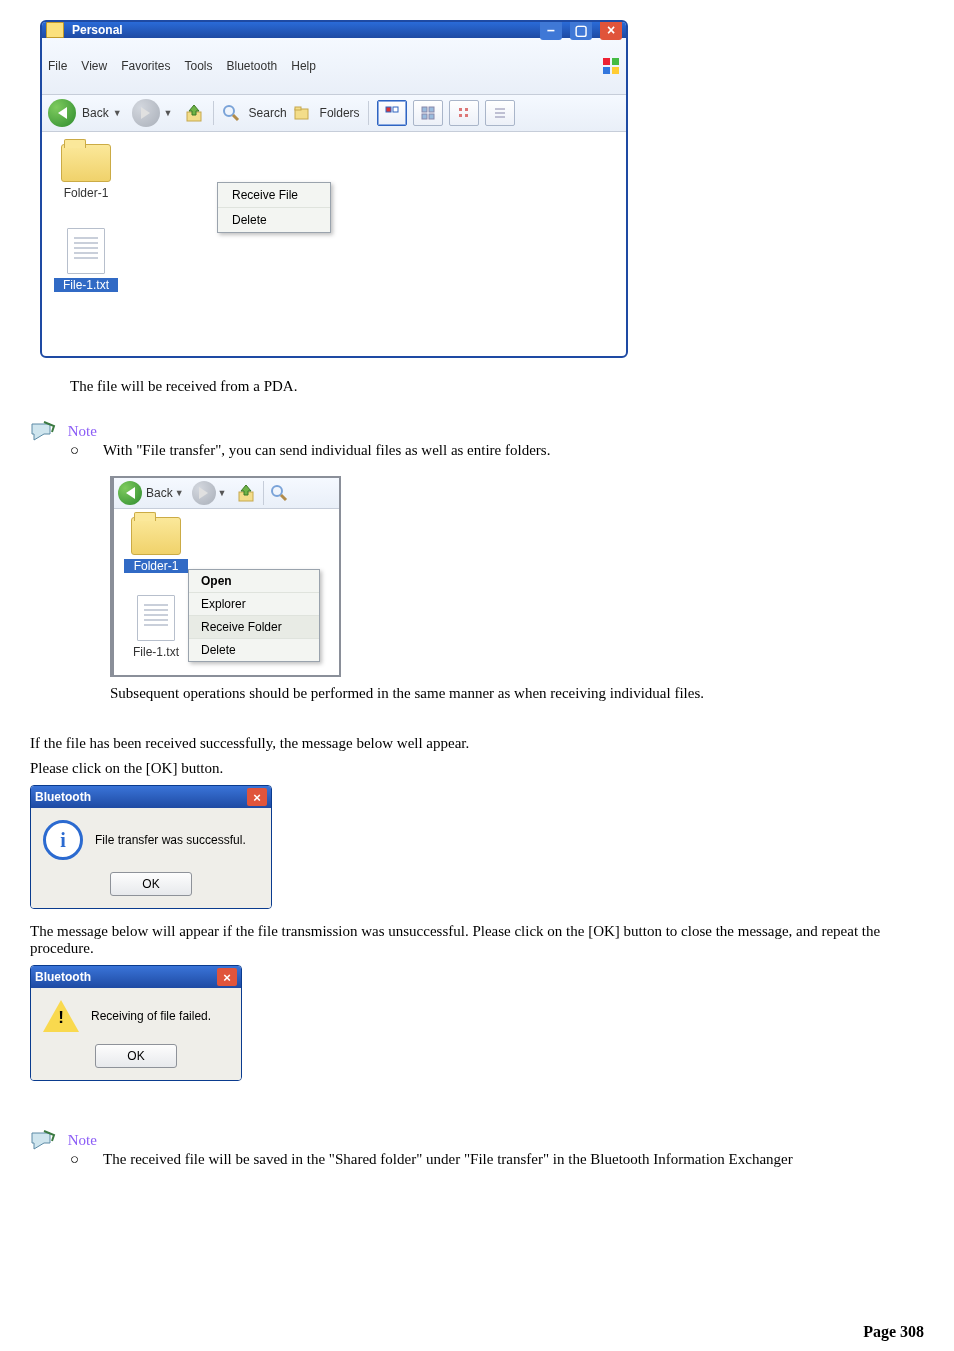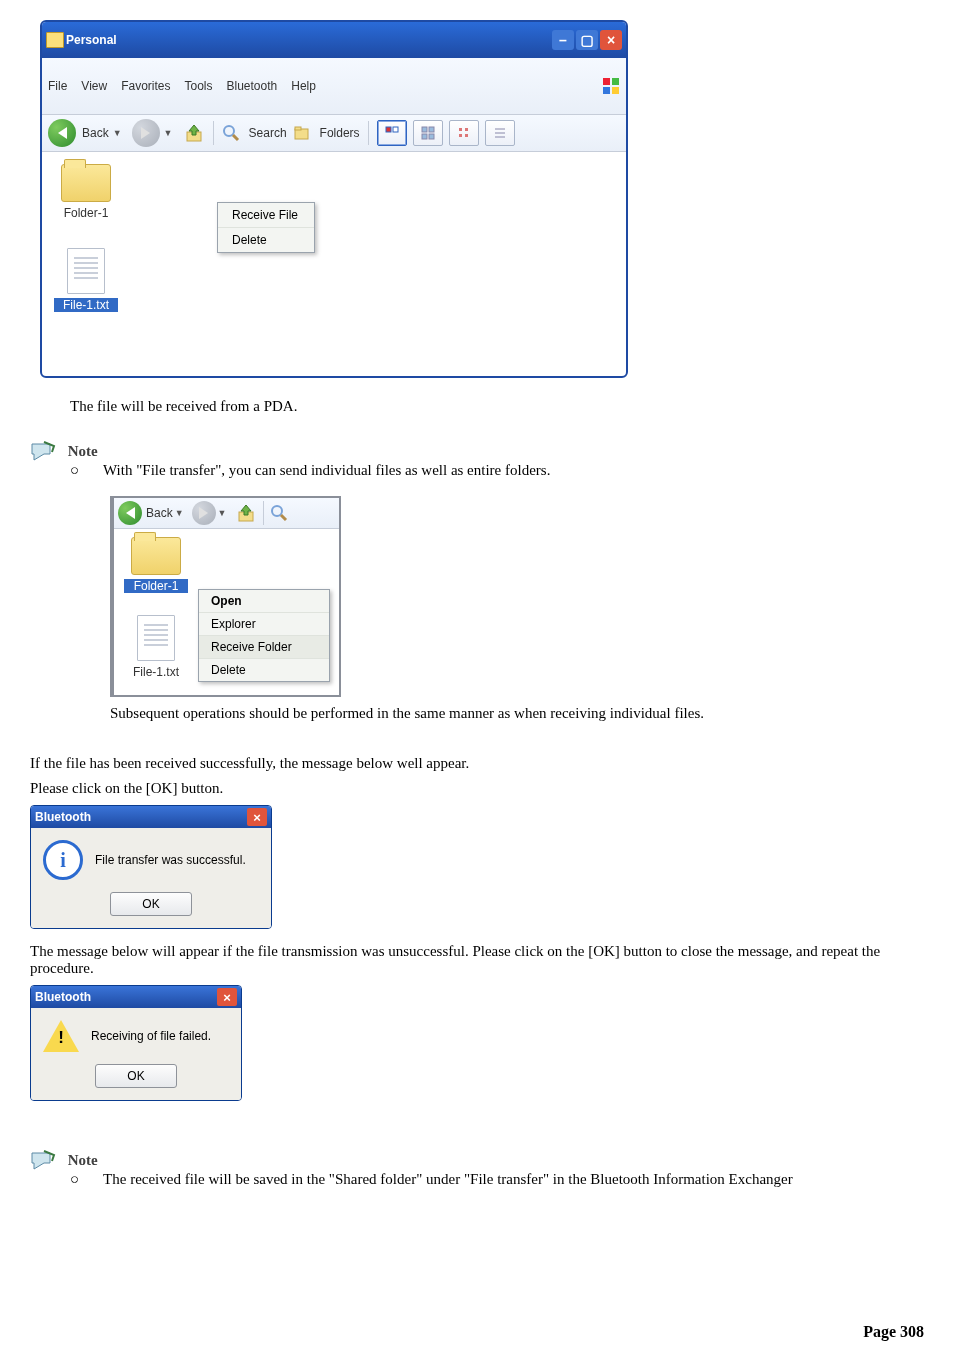--- a/index.html
+++ b/index.html
@@ -7,22 +7,22 @@
     font-size: 15px;
     margin: 0;
     padding: 20px 30px;
     background: #fff;
     color: #000;
     width: 954px;
     box-sizing: border-box;
   }
   .indent-1 { margin-left: 40px; }
   .note-heading {
-    color: #404040;
-    font-weight: bold;
+    color: #8b5cf6;
+    font-weight: normal;
     font-size: 15px;
     display: inline-block;
     vertical-align: middle;
   }
   .note-icon {
     width: 26px;
     height: 22px;
     display: inline-block;
     vertical-align: middle;
     margin-right: 8px;
@@ -51,25 +51,25 @@
     overflow: hidden;
     margin-left: 10px;
     margin-bottom: 20px;
     font-family: Tahoma, sans-serif;
     font-size: 12px;
     background: #fff;
   }
   .titlebar {
     background: linear-gradient(#2a6bd8, #1e4aa3);
     color: #fff;
-    height: 36px;
+    height: 16px;
     display: flex;
     align-items: center;
     padding: 0 4px;
-    gap: 2px;
+    gap: 8px;
   }
   .titlebar .title-icon { width: 16px; height: 14px; background:#fbe07c; border:1px solid #c29a2a; border-radius:1px; }
   .title-text { font-weight: bold; flex: 1; }
   .winbtn {
     width: 22px; height: 20px; border-radius: 3px;
     display: flex; align-items: center; justify-content: center;
     font-weight: bold; color:#fff; font-size:14px;
   }
   .winbtn.min { background:#3f78d6; }
   .winbtn.max { background:#3f78d6; }
@@ -144,38 +144,38 @@
   }
   .fs-label { font-size:12px; color:#333; }
   .fs-label.sel { background:#316ac5; color:#fff; padding:0 4px;}
   .context-menu {
     position:absolute; left:175px; top:50px;
     background:#f3f5f2;border:1px solid #9aa3ad;
     box-shadow:2px 2px 4px rgba(0,0,0,.25);
     font-size:12px;
   }
   .context-menu .mi{
-    padding:5px 16px 5px 14px;border-bottom:1px solid #dfe3dd;
+    padding:5px 32px 5px 14px;border-bottom:1px solid #dfe3dd;
   }
   .context-menu .mi:last-child{border-bottom:none;}
   .context-menu .mi.hl{background:#e8ebe5;}
 
   
   .mini {
     width: 225px;
     border:2px solid #8a8f99;
     border-left-width:4px;
     margin-left:80px;
     font-family: Tahoma, sans-serif;
     font-size:12px;
     background:#fff;
   }
   .mini .toolbar{padding:3px 4px;gap:4px;}
   .mini .content-area{height:auto;padding:8px 10px 16px;gap:22px;position:relative;}
-  .mini .context-menu{left:84px;top:60px;width:130px;}
+  .mini .context-menu{left:74px;top:60px;width:130px;}
   .mini .context-menu .mi{padding:4px 12px;}
   .mini .mi.bold{font-weight:bold;}
 
   
   .dialog {
     width: 240px;
     border:1px solid #0a3b8e;
     border-radius:4px;
     font-family: Tahoma, sans-serif;
     font-size:12px;

